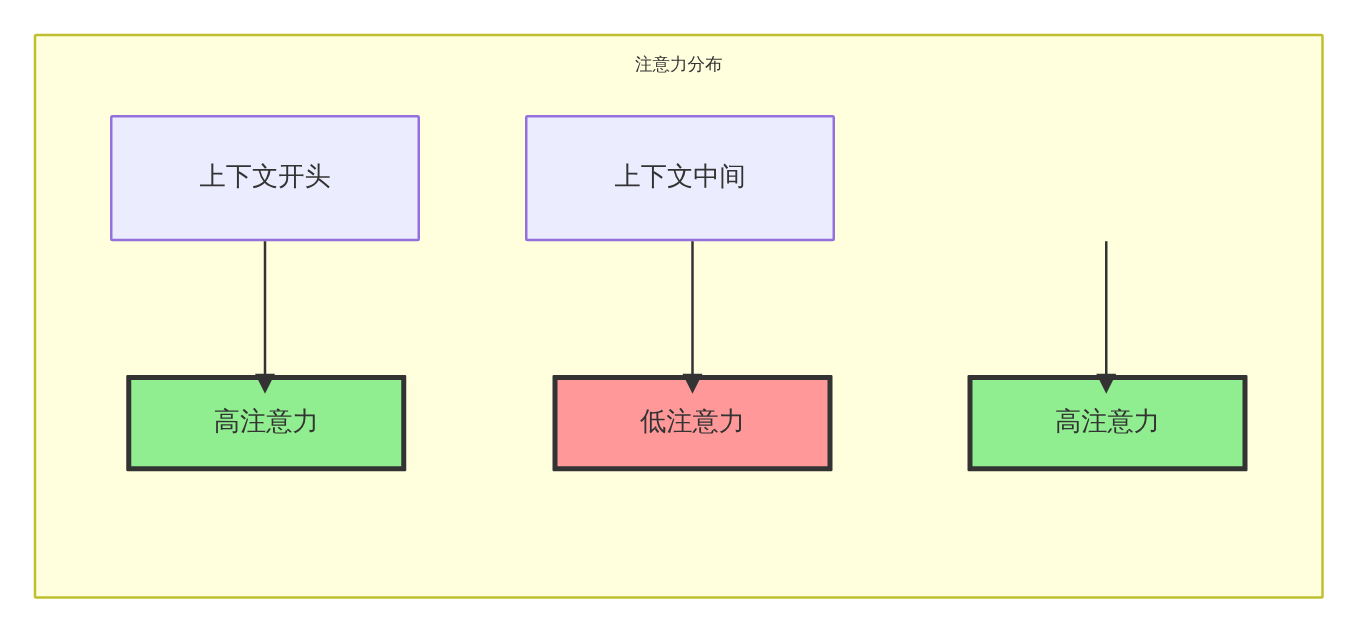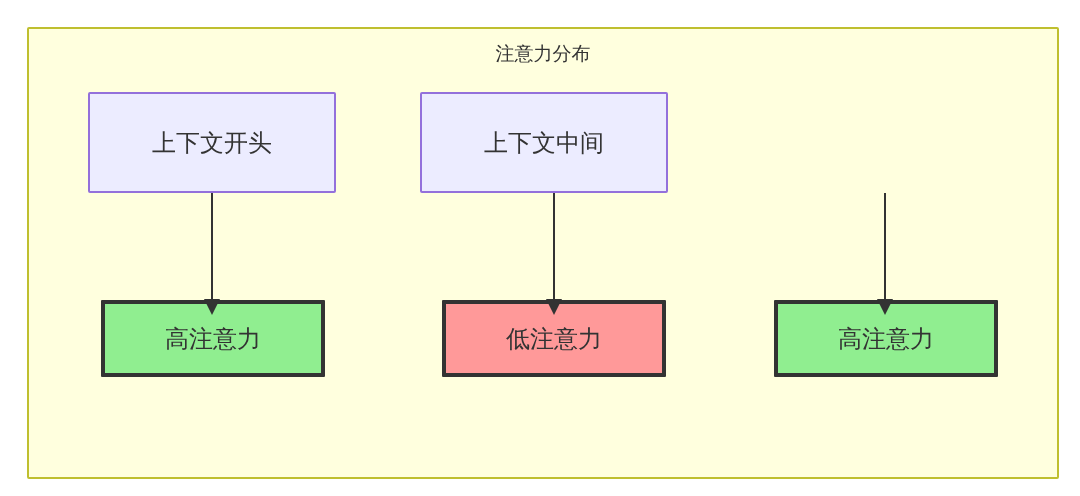--- a/index.html
+++ b/index.html
@@ -35,37 +35,37 @@
     border: 2px solid #bfbf2f;
     border-radius: 2px;
   }
 
   .subgraph-title {
     position: absolute;
     top: 14px;
     left: 0;
     width: 100%;
     text-align: center;
-    font-size: 19px;
+    font-size: 14px;
     color: #333333;
     line-height: 1.2;
     white-space: nowrap;
     user-select: none;
   }
 
   
   .node {
     position: absolute;
     box-sizing: border-box;
     display: flex;
     align-items: center;
     justify-content: center;
     text-align: center;
     color: #333333;
-    font-size: 24px;
+    font-size: 21px;
     line-height: 1.25;
     white-space: nowrap;
   }
 
   .node.ctx {
     background: #ececff;
     border: 2px solid #9370db;
     border-radius: 2px;
     width: 248px;
     height: 101px;

